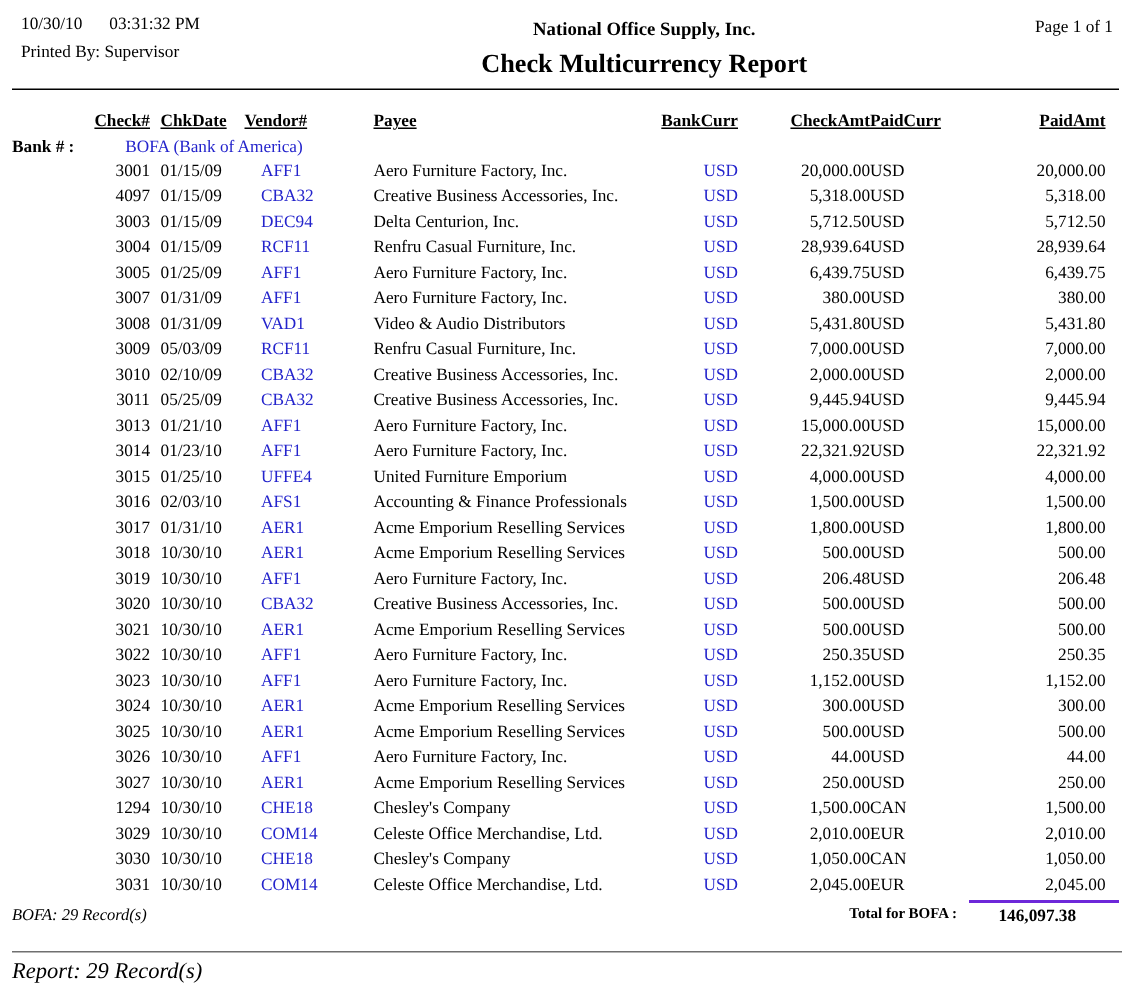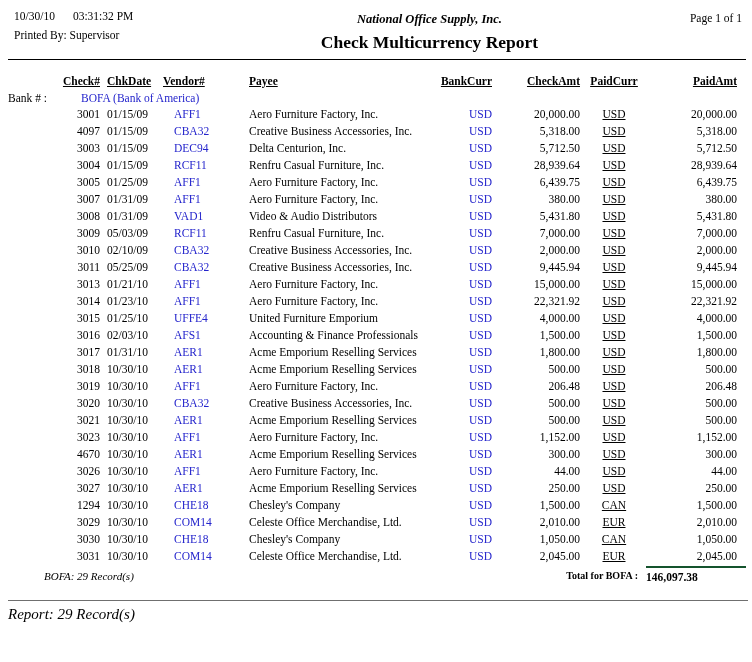--- a/index.html
+++ b/index.html
@@ -12,52 +12,52 @@
   .page { width:752px; height:600px; padding:10px 6px 0 8px; position:relative; }
 
   
   .report-header { display:flex; align-items:flex-start; padding-bottom:6px; border-bottom:1px solid #000; }
   .hdr-left { width:215px; font-size:11.5px; }
   .hdr-left .line1 { display:flex; }
   .hdr-left .print-date { margin-left:6px; }
   .hdr-left .print-time { margin-left:18px; }
   .hdr-left .line2 { margin-top:7px; margin-left:6px; }
   .hdr-center { flex:1; text-align:center; }
-  .company { font-weight:bold; font-size:12.5px; margin-top:2px;font-style:italic; }
+  .company { font-weight:bold; font-size:12.5px; margin-top:2px; }
   .report-title { font-weight:bold; font-size:17.5px; margin-top:5px; }
   .hdr-right { width:110px; text-align:right; font-size:11.5px; padding-top:2px; padding-right:4px; }
 
   
   table.report { border-collapse:collapse; table-layout:fixed; width:729px; margin-top:11px; }
   col.w-check{width:92px;} col.w-date{width:62px;} col.w-vendor{width:86px;} col.w-payee{width:190px;}
   col.w-bankcurr{width:54px;} col.w-checkamt{width:88px;} col.w-paidcurr{width:68px;} col.w-paidamt{width:89px;}
   th { font-size:11.5px; font-weight:bold; padding:0; height:16px; vertical-align:bottom; white-space:nowrap; }
   th span { text-decoration:underline; }
   td { font-size:11.5px; padding:0; height:17px; vertical-align:middle; white-space:nowrap; overflow:hidden; }
   .c-check   { text-align:right; }
   .c-date    { text-align:left; padding-left:7px; }
   .c-vendor  { text-align:left; padding-left:1px; }
   .c-payee   { text-align:left; padding-left:1px; }
   .c-bankcurr{ text-align:right;margin-top:48px; }
   .c-checkamt{ text-align:right; }
-  .c-paidcurr{ text-align:center;text-decoration:underline; }
+  .c-paidcurr{ text-align:left; }
   .c-paidamt { text-align:right; }
   .blue { color:#2424cc;padding-left:12px; }
 
   
   .bank-row { display:flex; font-size:11.5px; height:15px; align-items:center; margin-top:3px; }
-  .bank-label { font-weight:normal; }
+  .bank-label { font-weight:bold; }
   .bank-value { margin-left:22px; }
 
   
   .group-footer { display:flex; justify-content:space-between; align-items:flex-start; margin-top:2px; }
-  .group-count { font-style:italic; font-size:11px; padding-top:4px;margin-left:36px; }
+  .group-count { font-style:italic; font-size:11px; padding-top:4px; }
   .group-total { display:flex; align-items:flex-start; margin-right:0px; }
   .total-label { font-weight:bold; font-size:10px; padding-top:4px; }
-  .total-amount { width:100px; margin-left:8px; border-top:2px solid #14532d; font-weight:bold; font-size:11.5px; text-align:left; padding:3px 9px 0 0; }
+  .total-amount { width:100px; margin-left:8px; border-top:2px solid #6d28d9; font-weight:bold; font-size:11.5px; text-align:center; padding:3px 9px 0 0; }
 
   
   .report-sep { border-top:1px solid #6f6f6f; margin-top:17px; width:740px; }
   .report-count { font-style:italic; font-size:15px; margin-top:5px; }
 </style>
 </head>
 <body>
 
 <div class="page">
 
@@ -292,38 +292,58 @@
           <td class="c-check">3021</td>
           <td class="c-date">10/30/10</td>
           <td class="c-vendor blue">AER1</td>
           <td class="c-payee">Acme Emporium Reselling Services</td>
           <td class="c-bankcurr blue">USD</td>
           <td class="c-checkamt">500.00</td>
           <td class="c-paidcurr">USD</td>
           <td class="c-paidamt">500.00</td>
         </tr>
         <tr>
+          <td class="c-check">3022</td>
+          <td class="c-date">10/30/10</td>
+          <td class="c-vendor blue">AFF1</td>
+          <td class="c-payee">Aero Furniture Factory, Inc.</td>
+          <td class="c-bankcurr blue">USD</td>
+          <td class="c-checkamt">250.35</td>
+          <td class="c-paidcurr">USD</td>
+          <td class="c-paidamt">250.35</td>
+        </tr>
+        <tr>
           <td class="c-check">3023</td>
           <td class="c-date">10/30/10</td>
           <td class="c-vendor blue">AFF1</td>
           <td class="c-payee">Aero Furniture Factory, Inc.</td>
           <td class="c-bankcurr blue">USD</td>
           <td class="c-checkamt">1,152.00</td>
           <td class="c-paidcurr">USD</td>
           <td class="c-paidamt">1,152.00</td>
         </tr>
         <tr>
-          <td class="c-check">4670</td>
+          <td class="c-check">3024</td>
           <td class="c-date">10/30/10</td>
           <td class="c-vendor blue">AER1</td>
           <td class="c-payee">Acme Emporium Reselling Services</td>
           <td class="c-bankcurr blue">USD</td>
           <td class="c-checkamt">300.00</td>
           <td class="c-paidcurr">USD</td>
           <td class="c-paidamt">300.00</td>
+        </tr>
+        <tr>
+          <td class="c-check">3025</td>
+          <td class="c-date">10/30/10</td>
+          <td class="c-vendor blue">AER1</td>
+          <td class="c-payee">Acme Emporium Reselling Services</td>
+          <td class="c-bankcurr blue">USD</td>
+          <td class="c-checkamt">500.00</td>
+          <td class="c-paidcurr">USD</td>
+          <td class="c-paidamt">500.00</td>
         </tr>
         <tr>
           <td class="c-check">3026</td>
           <td class="c-date">10/30/10</td>
           <td class="c-vendor blue">AFF1</td>
           <td class="c-payee">Aero Furniture Factory, Inc.</td>
           <td class="c-bankcurr blue">USD</td>
           <td class="c-checkamt">44.00</td>
           <td class="c-paidcurr">USD</td>
           <td class="c-paidamt">44.00</td>

